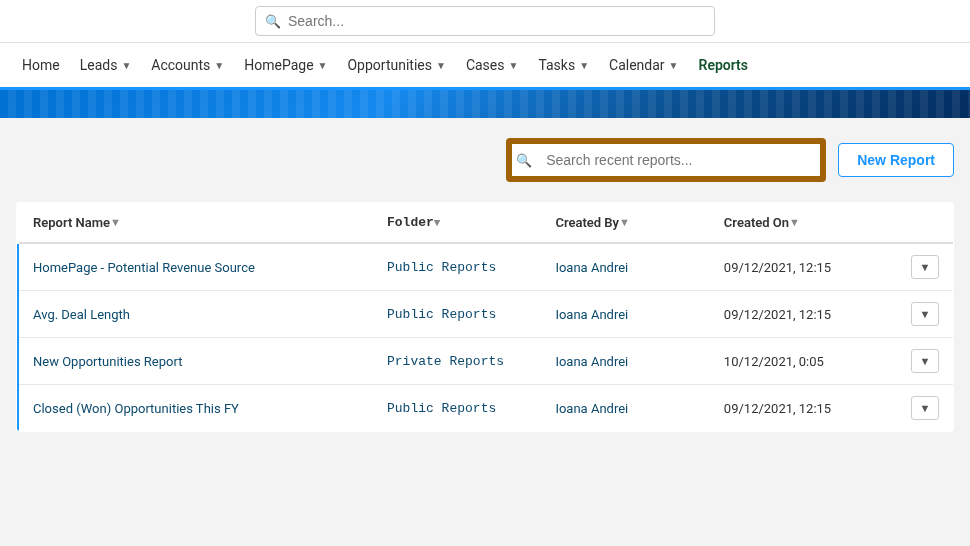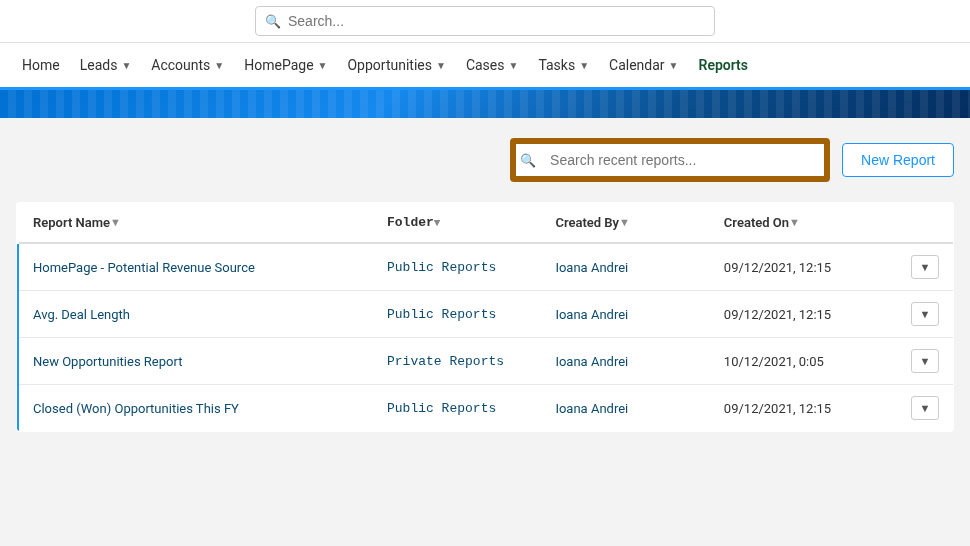--- a/index.html
+++ b/index.html
@@ -121,21 +121,21 @@
     }
     .new-report-btn {
       padding: 8px 18px;
       border: 1px solid #1b96ff;
       background: #fff;
       color: #1b96ff;
       border-radius: 4px;
       font-size: 14px;
       cursor: pointer;
       white-space: nowrap;
-      font-weight: 400;
+      font-weight: 700;
     }
 
     
     .reports-table {
       width: 100%;
       background: #fff;
       border: 1px solid #ddd;
       border-radius: 4px;
       border-collapse: collapse;
       overflow: hidden;

